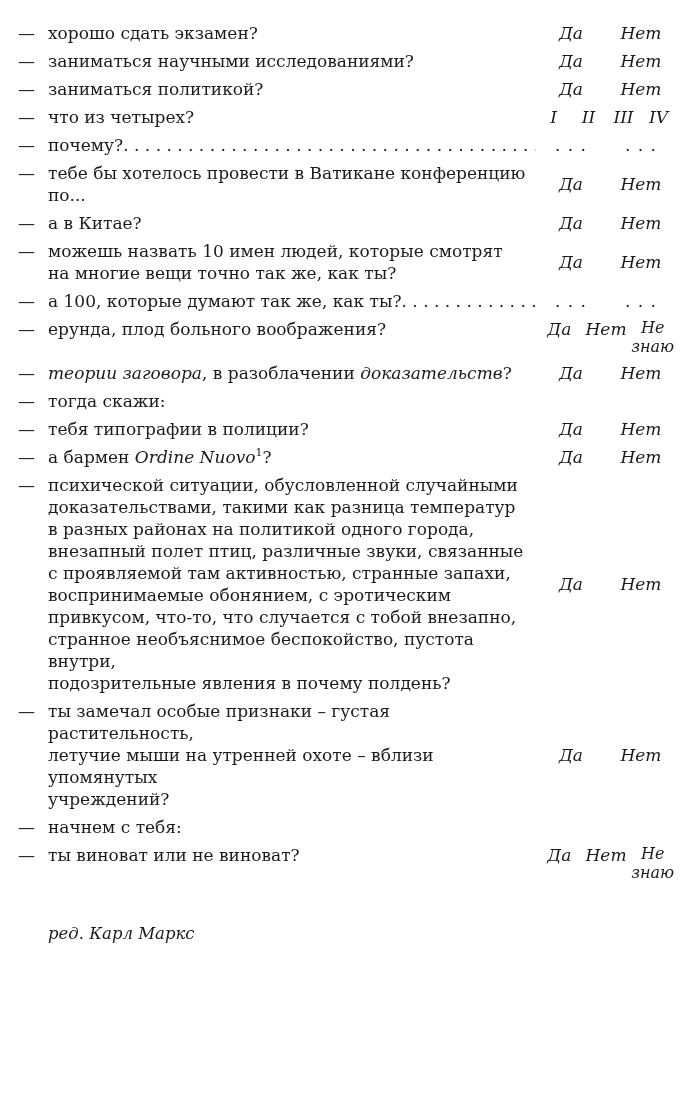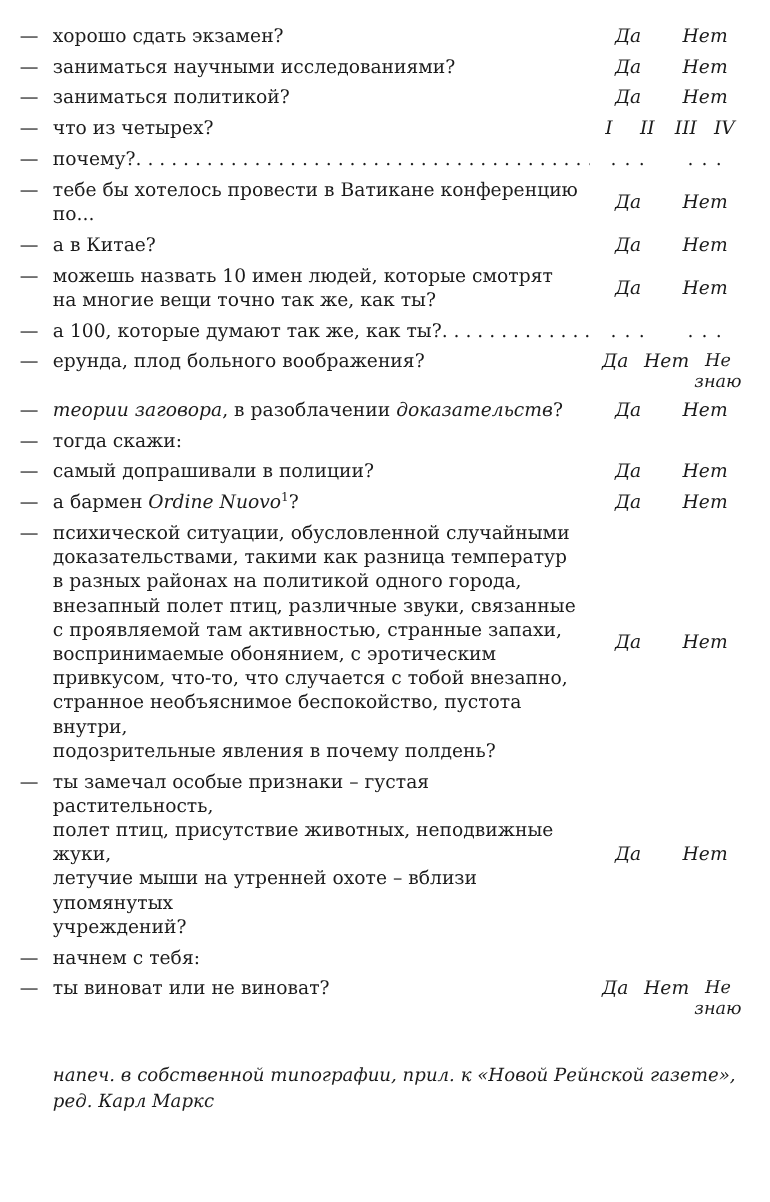--- a/index.html
+++ b/index.html
@@ -238,21 +238,21 @@
           <div class="qtext">
             <div class="qline"><span>тогда скажи:</span></div>
           </div>
         </div>
         <div class="ans"></div>
       </div>
       <div class="row">
         <div class="q">
           <span class="dash">—</span>
           <div class="qtext">
-            <div class="qline"><span>самый допрашивали в полиции?</span></div>
+            <div class="qline"><span>тебя типографии в полиции?</span></div>
           </div>
         </div>
         <div class="ans">
           <span class="col">Да</span>
           <span class="col">Нет</span>
         </div>
       </div>
       <div class="row">
         <div class="q">
           <span class="dash">—</span>
@@ -283,21 +283,20 @@
         <div class="ans">
           <span class="col">Да</span>
           <span class="col">Нет</span>
         </div>
       </div>
       <div class="row">
         <div class="q">
           <span class="dash">—</span>
           <div class="qtext">
             <div class="qline"><span>ты замечал особые признаки – густая растительность,</span></div>
-            <div class="qline"><span>полет птиц, присутствие животных, неподвижные жуки,</span></div>
             <div class="qline"><span>летучие мыши на утренней охоте – вблизи упомянутых</span></div>
             <div class="qline"><span>учреждений?</span></div>
           </div>
         </div>
         <div class="ans">
           <span class="col">Да</span>
           <span class="col">Нет</span>
         </div>
       </div>
       <div class="row">
@@ -321,17 +320,16 @@
           <span class="col">Нет</span>
           <span class="col dk">
             <span>Не</span>
             <span>знаю</span>
           </span>
         </div>
       </div>
     </div>
 
   <div class="colophon">
-    <div>напеч. в собственной типографии, прил. к «Новой Рейнской газете»,</div>
     <div>ред. Карл Маркс</div>
   </div>
 
 </div>
 
 </body></html>

